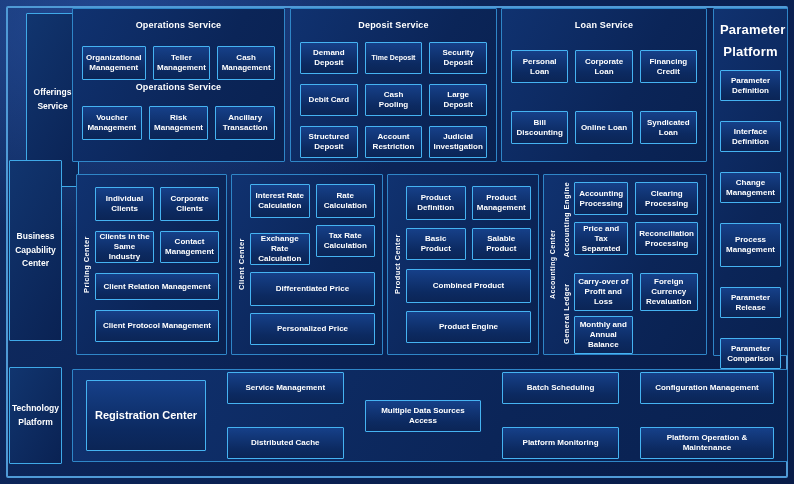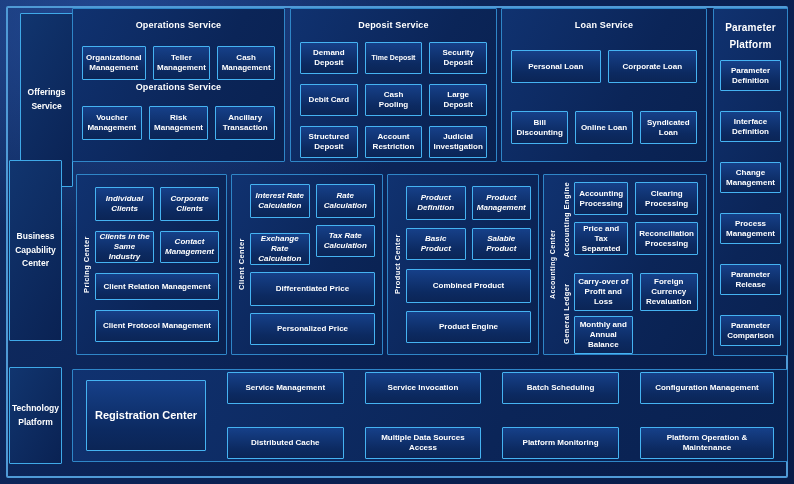--- a/index.html
+++ b/index.html
@@ -32,37 +32,37 @@
   .hrow { display: flex; gap: 7px; }
   .hrow .box { flex: 1; }
   .vlabel {
     color: #fff; font-weight: bold; font-size: 7.5px; letter-spacing: .4px;
     writing-mode: vertical-rl; transform: rotate(180deg);
     display: flex; align-items: center; justify-content: center; text-align: center;
   }
   .cap-panel { display: flex; padding: 2px; }
   .cap-side { width: 14px; flex: none; }
   .cap-content { flex: 1; display: flex; flex-direction: column; justify-content: space-evenly; padding: 0 5px 0 2px; }
-  .cap-content .hrow { gap: 6px; font-style: italic; }
+  .cap-content .hrow { gap: 6px; }
   .acc-wrap { display: flex; padding: 2px; height: 100%; }
   .acc-groups { flex: 1; display: flex; flex-direction: column; padding: 0 6px 0 0; }
   .acc-group { display: flex; }
   .acc-group .vlabel { width: 15px; flex: none; }
   .acc-grid { flex: 1; display: grid; grid-template-columns: 1fr 1fr; gap: 5px 7px; }
   .tech-inner { display: flex; align-items: center; gap: 21px; height: 100%; padding: 10px 13px; }
   .tech-col { flex: 1; display: flex; flex-direction: column; gap: 23px; }
   .tech-col .box { height: 32px; }
 </style>
 </head>
 <body>
 
 <div class="stage">
   <div class="frame"></div>
 
-  <div class="rail" style="left:20px;top:13px;width:53px;height:174px;">
+  <div class="rail" style="left:26px;top:13px;width:53px;height:174px;">
     <span>Offerings Service</span>
   </div>
   <div class="rail" style="left:9px;top:160px;width:53px;height:181px;">
     <span>Business Capability Center</span>
   </div>
   <div class="rail" style="left:9px;top:367px;width:53px;height:97px;">
     <span>Technology Platform</span>
   </div>
 
   <div class="panel" style="left:72px;top:8px;width:213px;height:154px;padding:6px 9px;">
@@ -97,35 +97,36 @@
       <div class="box" style="height:32px;">Account Restriction</div>
       <div class="box" style="height:32px;">Judicial Investigation</div>
     </div>
   </div>
 
   <div class="panel" style="left:501px;top:8px;width:206px;height:154px;padding:6px 9px;">
     <div class="ptitle" style="margin-top:5px;">Loan Service</div>
     <div class="hrow" style="margin-top:20px;">
       <div class="box" style="height:33px;">Personal Loan</div>
       <div class="box" style="height:33px;">Corporate Loan</div>
+      <div class="box" style="height:33px;">Financing Credit</div>
     </div>
     <div class="hrow" style="margin-top:28px;">
       <div class="box" style="height:33px;">Bill Discounting</div>
       <div class="box" style="height:33px;">Online Loan</div>
       <div class="box" style="height:33px;">Syndicated Loan</div>
     </div>
   </div>
 
   <div class="panel" style="left:713px;top:8px;width:75px;height:348px;padding:5px 6px;">
-    <div class="ptitle" style="margin-top:5px;font-size:10px;line-height:1.7;">Parameter Platform</div>
+    <div class="ptitle" style="margin-top:5px;font-size:13px;line-height:1.7;">Parameter Platform</div>
     <div style="display:flex;flex-direction:column;gap:20px;margin-top:7px;">
       <div class="box" style="height:31px;">Parameter Definition</div>
       <div class="box" style="height:31px;">Interface Definition</div>
       <div class="box" style="height:31px;">Change Management</div>
-      <div class="box" style="height:31px;">Process Management</div>
+      <div class="box" style="height:44px;">Process Management</div>
       <div class="box" style="height:31px;">Parameter Release</div>
       <div class="box" style="height:31px;">Parameter Comparison</div>
     </div>
   </div>
 
   <div class="panel cap-panel" style="left:76px;top:174px;width:151px;height:181px;">
     <div class="vlabel cap-side">Pricing Center</div>
     <div class="cap-content">
       <div class="hrow">
         <div class="box" style="height:34px;">Individual Clients</div>
@@ -198,21 +199,20 @@
   </div>
 
   <div class="panel" style="left:72px;top:369px;width:716px;height:93px;">
     <div class="tech-inner">
       <div class="box" style="width:120px;height:71px;flex:none;font-size:11px;">Registration Center</div>
       <div class="tech-col">
         <div class="box">Service Management</div>
         <div class="box">Distributed Cache</div>
       </div>
       <div class="tech-col">
-        <div class="box">Service Invocation</div>
         <div class="box">Multiple Data Sources Access</div>
       </div>
       <div class="tech-col">
         <div class="box">Batch Scheduling</div>
         <div class="box">Platform Monitoring</div>
       </div>
       <div class="tech-col" style="flex:1.15;">
         <div class="box">Configuration Management</div>
         <div class="box">Platform Operation &amp; Maintenance</div>
       </div>

